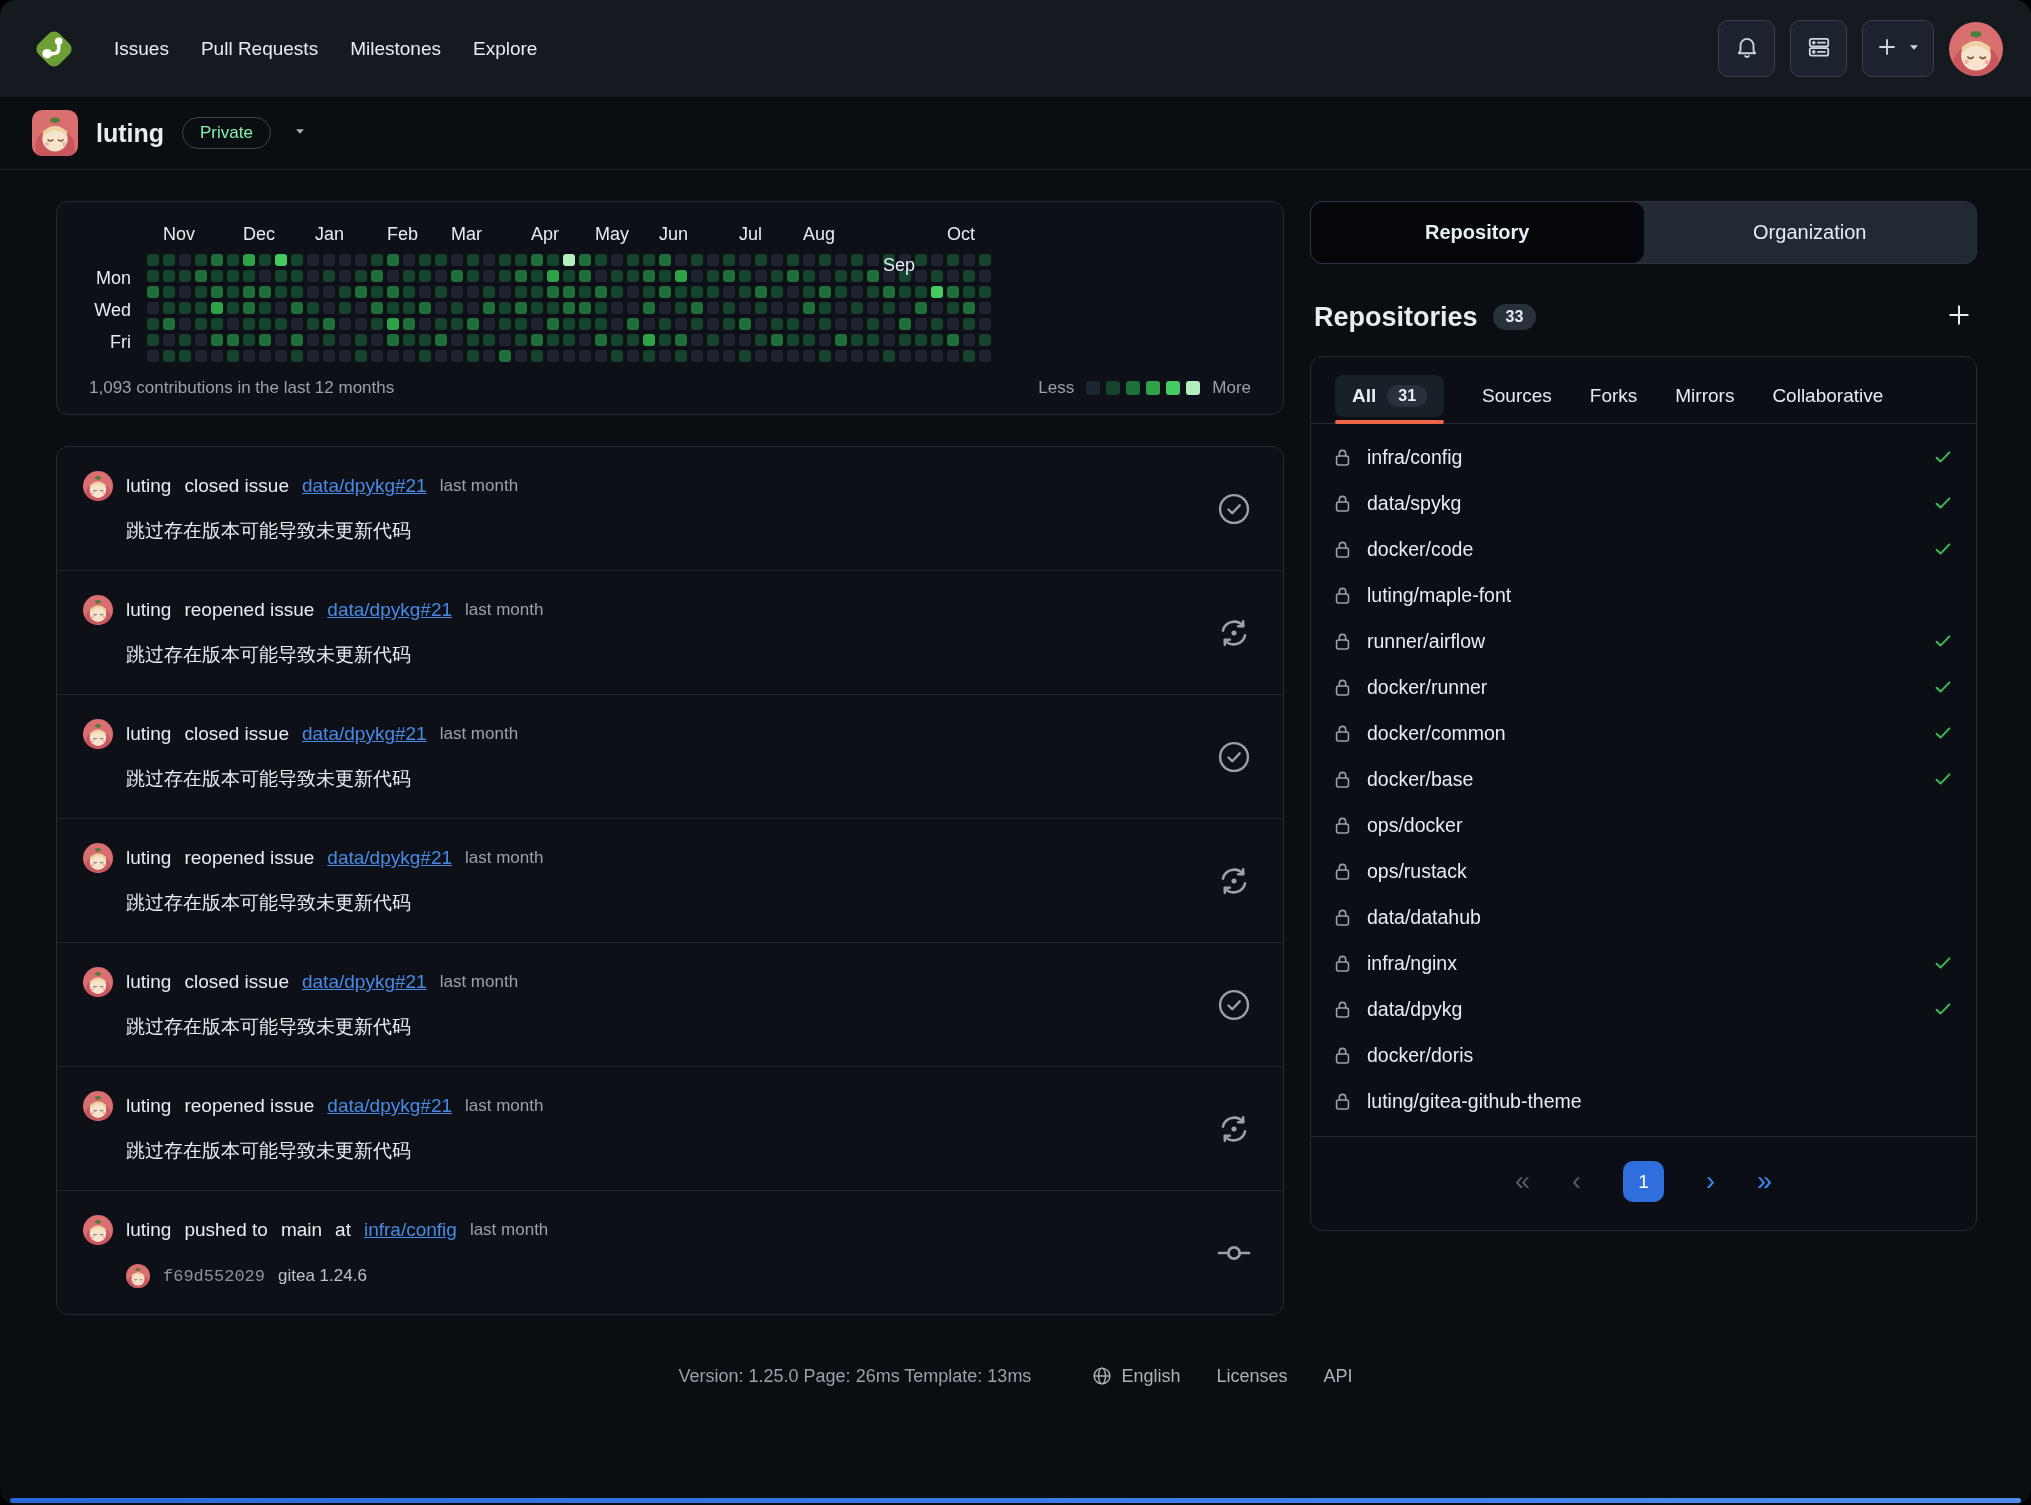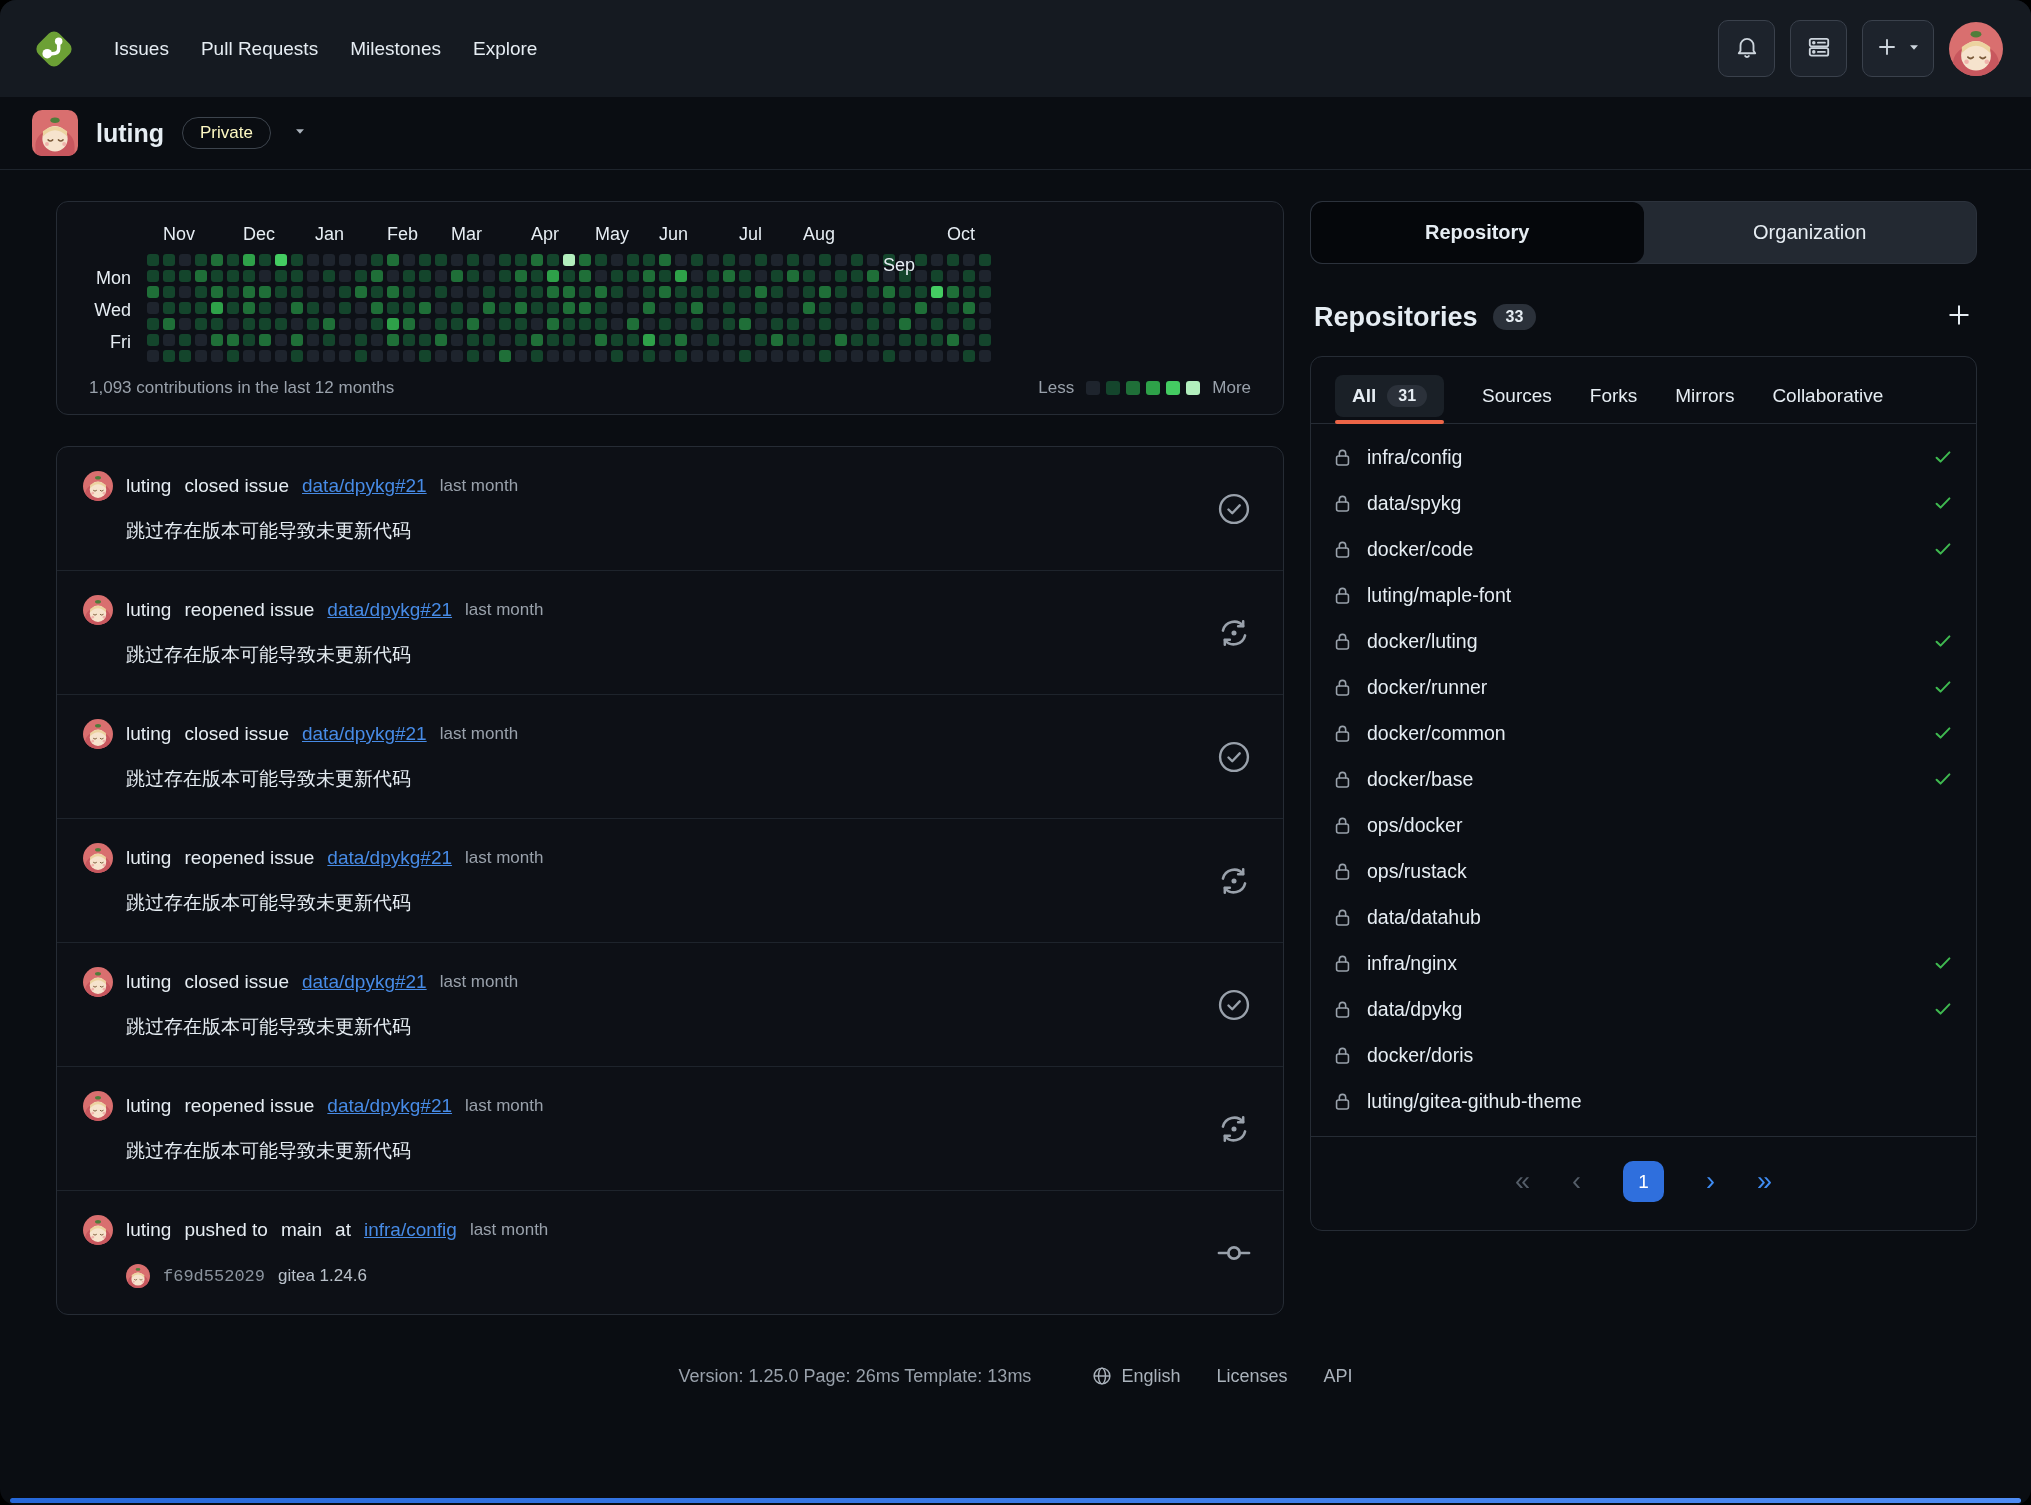--- a/index.html
+++ b/index.html
@@ -15,21 +15,21 @@
   .nav-right { margin-left:auto; display:flex; align-items:center; gap:15px; }
   .icon-btn { min-width:57px; height:57px; border:1px solid #3a414c; border-radius:10px; background:#1d232c; color:#cdd5dd; display:flex; align-items:center; justify-content:center; gap:8px; cursor:pointer; padding:0 12px; }
   .avatar-round { border-radius:50%; overflow:hidden; width:54px; height:54px; flex:none; }
   .avatar-sq { border-radius:10px; overflow:hidden; width:46px; height:46px; flex:none; }
   .avatar-sm { border-radius:50%; overflow:hidden; width:30px; height:30px; flex:none; }
   .avatar-xs { border-radius:50%; overflow:hidden; width:24px; height:24px; flex:none; }
 
   
   .profile-bar { height:73px; display:flex; align-items:center; gap:18px; padding:0 32px; border-bottom:1px solid #1e242c; }
   .profile-name { font-size:25px; font-weight:700; }
-  .badge-pill { border:1px solid #3d444d; border-radius:999px; padding:5px 17px; color:#fef9c3; font-size:17px; }
+  .badge-pill { border:1px solid #3d444d; border-radius:999px; padding:5px 17px; color:#86efac; font-size:17px; }
   .caret { color:#aab2bb; margin-left:4px; display:flex; }
 
   
   .main { display:flex; gap:26px; padding:31px 54px 0 56px; align-items:flex-start; }
   .col-left { width:1228px; flex:none; }
   .col-right { flex:1; }
 
   .card { border:1px solid #262c35; border-radius:12px; background:#0d1016; }
 
   
@@ -890,21 +890,21 @@
               </span>
               <span>luting/maple-font</span>
             </div>
             <div class="repo-row">
               <span class="lock">
                 <svg width="19" height="21" viewBox="0 0 24 26" fill="none" stroke="currentColor" stroke-width="2" stroke-linecap="round">
                   <rect x="4.5" y="11" width="15" height="11.5" rx="2.5"></rect>
                   <path d="M8 11V8a4 4 0 0 1 8 0v3"></path>
                 </svg>
               </span>
-              <span>docker/luting</span>
+              <span>runner/airflow</span>
               <span class="done">
                 <svg width="22" height="22" viewBox="0 0 24 24" fill="none" stroke="currentColor" stroke-width="2.2" stroke-linecap="round" stroke-linejoin="round">
                   <path d="M5 12.8l4.3 4.2L19 7"></path>
                 </svg>
               </span>
             </div>
             <div class="repo-row">
               <span class="lock">
                 <svg width="19" height="21" viewBox="0 0 24 26" fill="none" stroke="currentColor" stroke-width="2" stroke-linecap="round">
                   <rect x="4.5" y="11" width="15" height="11.5" rx="2.5"></rect>

